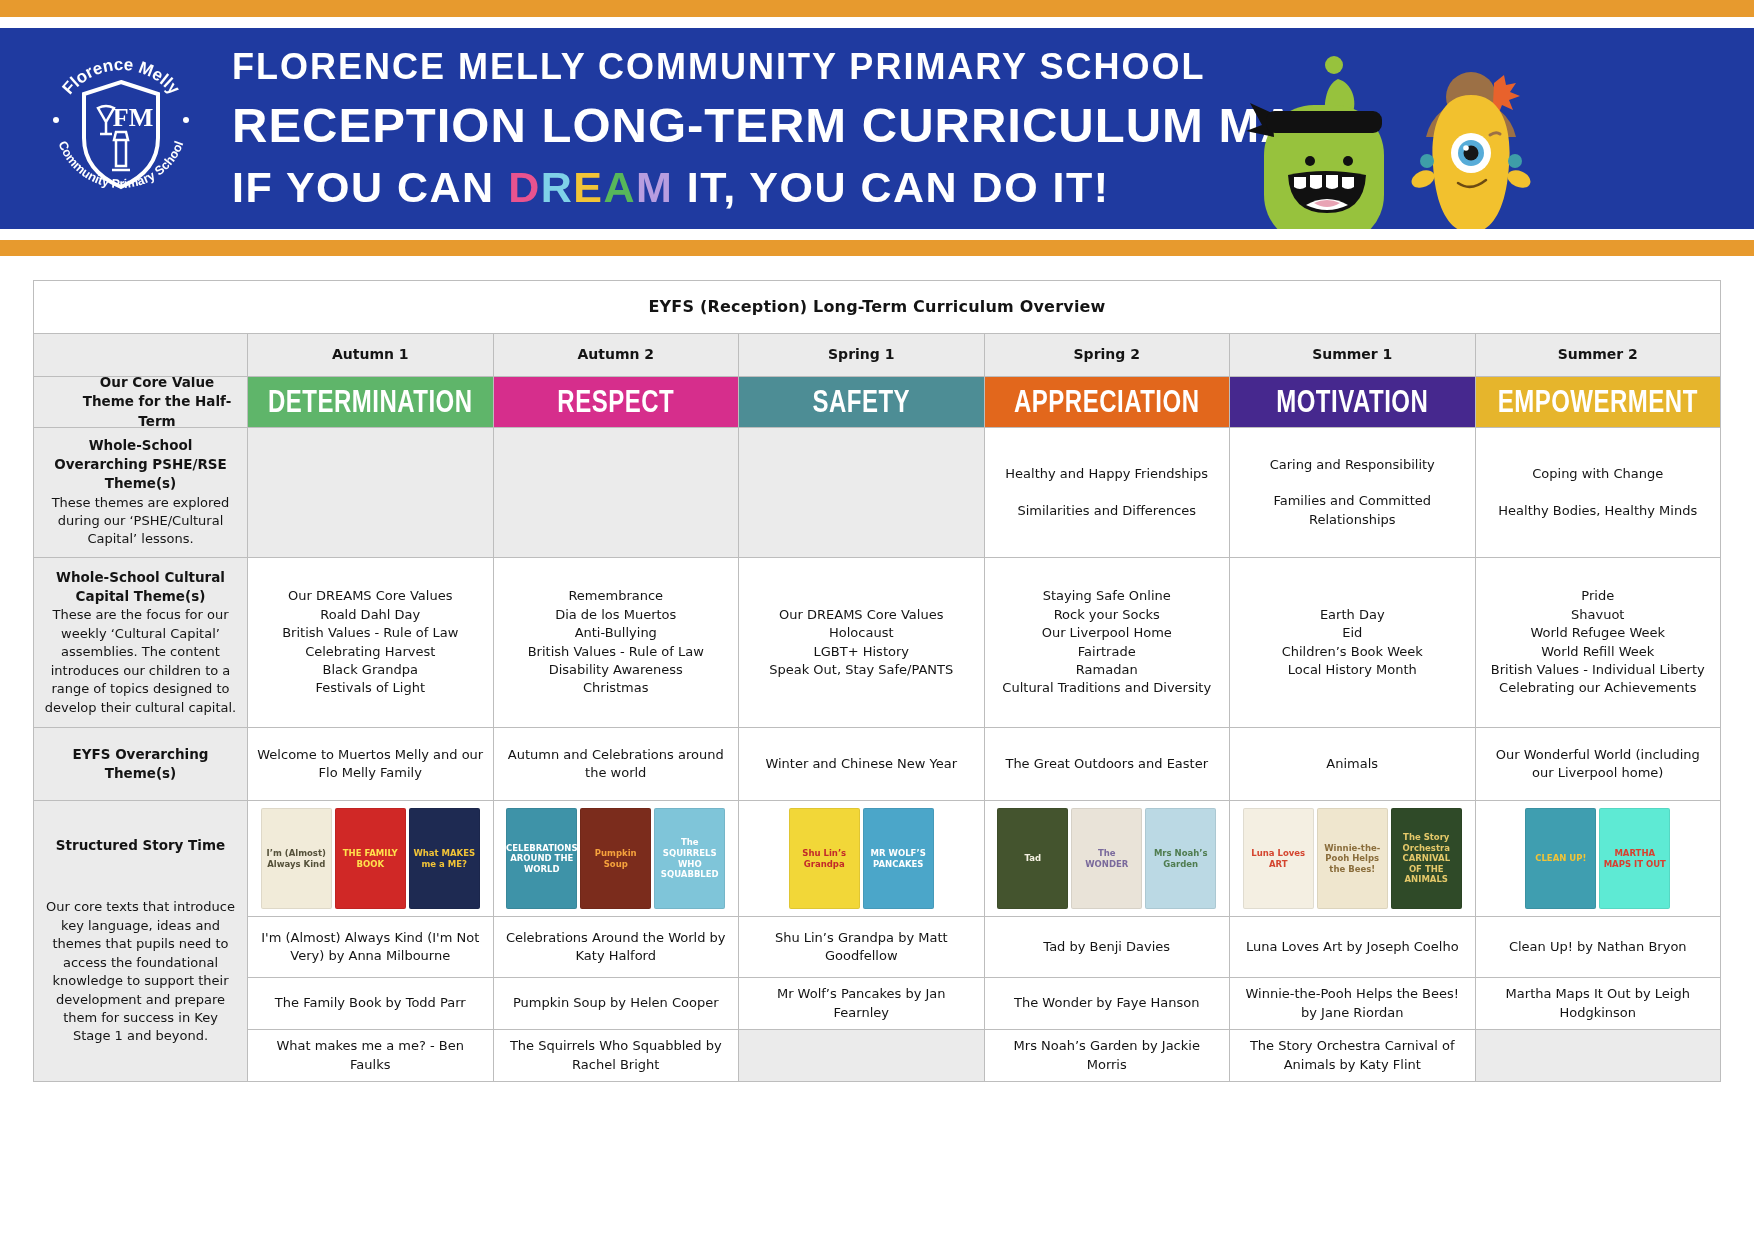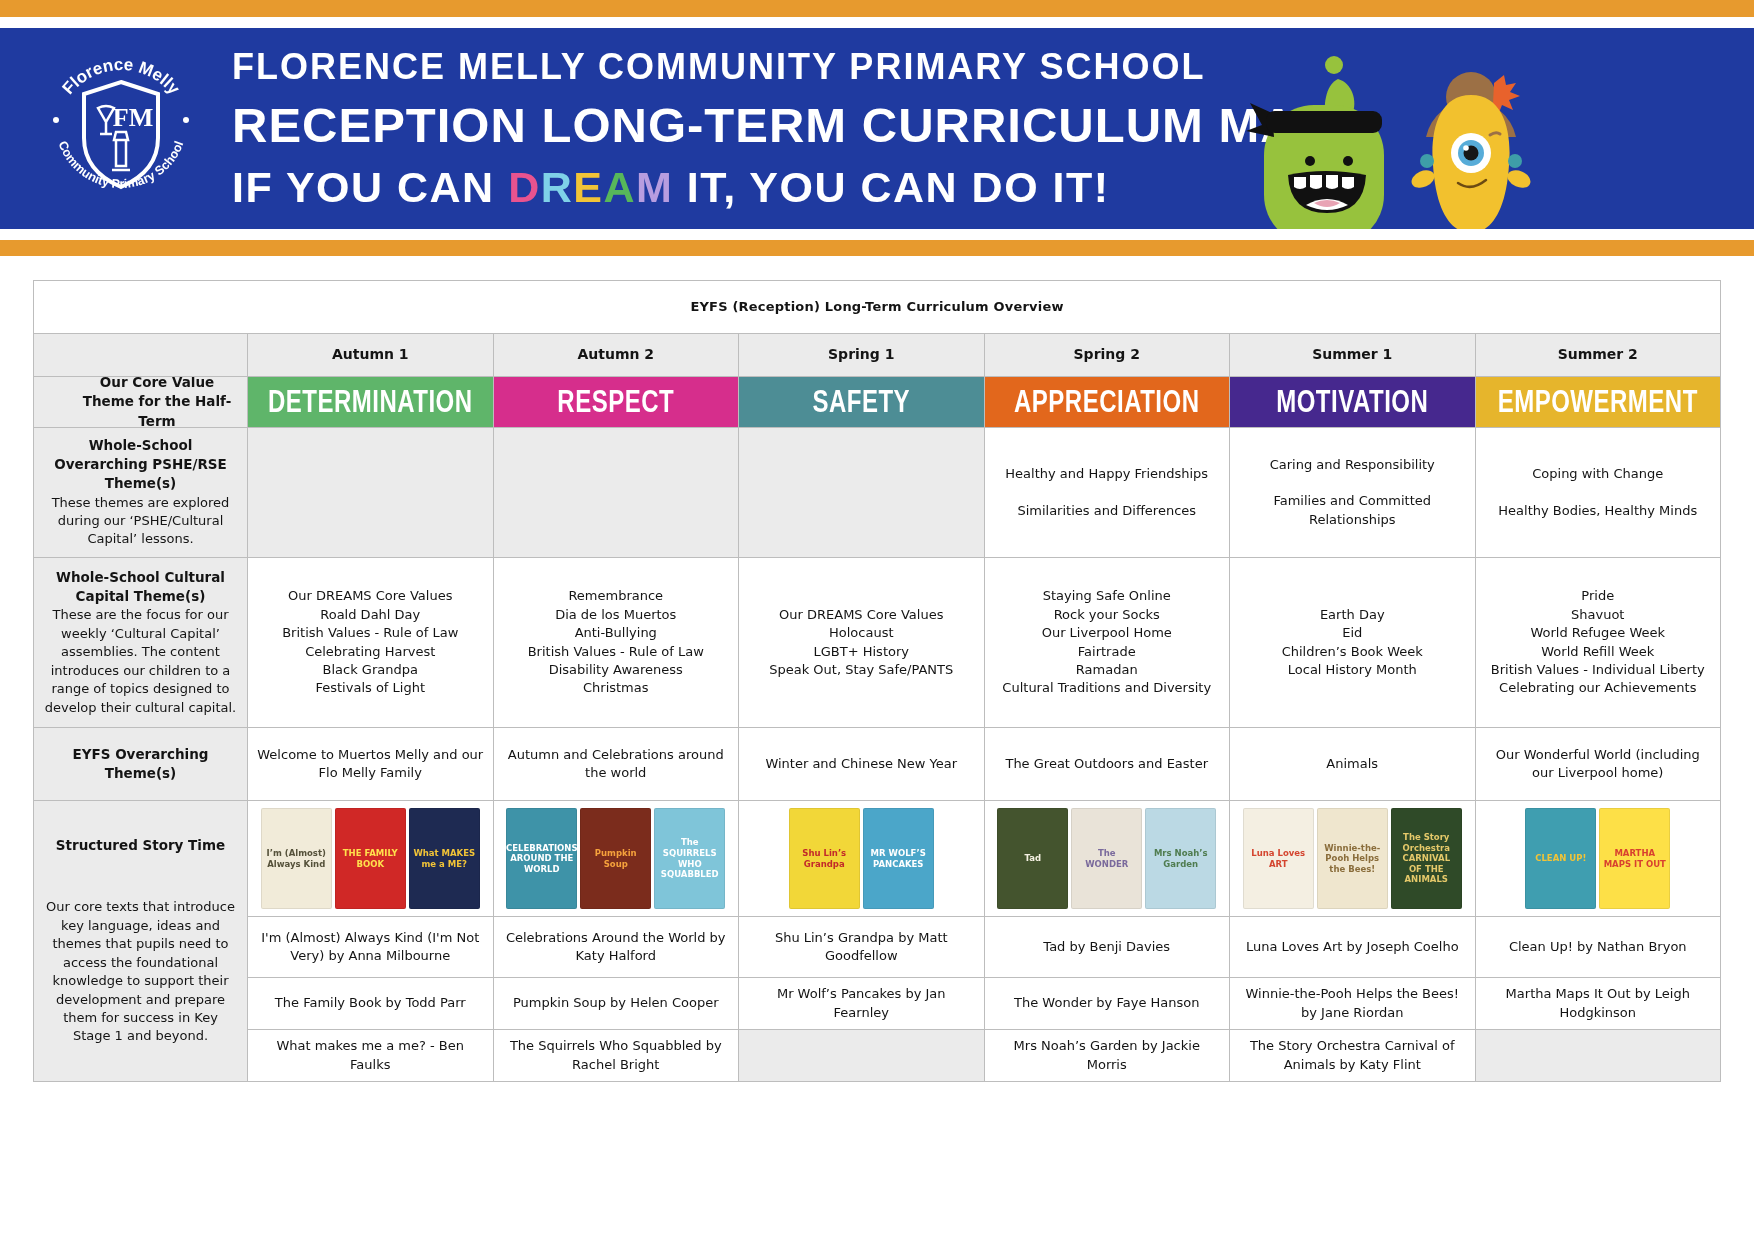--- a/index.html
+++ b/index.html
@@ -11,21 +11,21 @@
   .banner-text{margin-left:26px;color:#fff;}
   .school-name{font-family:"Liberation Sans",sans-serif;font-weight:700;font-size:36px;letter-spacing:2px;}
   .doc-title{font-family:"Liberation Sans",sans-serif;font-weight:700;font-size:49px;letter-spacing:1px;margin-top:9px;}
   .motto{font-family:"Liberation Sans",sans-serif;font-weight:700;font-size:43px;letter-spacing:1.5px;margin-top:10px;}
   .mascots{position:absolute;right:208px;bottom:-6px;display:flex;align-items:flex-end;gap:6px;}
   .divider-orange{height:16px;background:#E79A2E;}
   .table-wrap{margin:24px 33px 0 33px;border:1px solid #BDBDBD;}
   .grid{display:grid;grid-template-columns:213px repeat(6,1fr);grid-template-rows:52px 42px 50px 129px 169px 72px 115px 60px 51px 51px;gap:1px;background:#BDBDBD;}
   .cell{background:#fff;display:flex;flex-direction:column;align-items:center;justify-content:center;text-align:center;font-size:13px;color:#141414;line-height:1.42;padding:4px 9px;box-sizing:border-box;overflow:hidden;}
   .gray{background:#EBEBEB;}
-  .title-cell{font-size:13px;font-weight:700;letter-spacing:0.2px;}
+  .title-cell{font-size:16px;font-weight:700;letter-spacing:0.2px;}
   .term-cell{font-weight:700;font-size:14px;}
   .core-hdr{font-weight:700;white-space:pre-line;font-size:13.5px;padding-left:42px;}
   .hdr-title{font-weight:700;font-size:13.5px;}
   .hdr-desc{font-size:13px;}
   .value-cell{padding:8px;}
   .value-text{display:inline-block;color:#fff;font-family:"Liberation Sans",sans-serif;font-weight:700;font-size:24px;letter-spacing:0.5px;transform:scaleY(1.3);white-space:nowrap;}
   .pshe-item{margin:9px 0;}
   .covers{flex-direction:row;gap:3px;align-items:center;justify-content:center;padding:4px 2px;}
   .cover{width:71px;height:101px;flex:0 0 auto;border-radius:2px;display:flex;align-items:center;justify-content:center;text-align:center;font-size:8.5px;font-weight:700;padding:4px;box-sizing:border-box;line-height:1.25;box-shadow:0 0 0 1px rgba(0,0,0,0.08) inset;}
 </style>
@@ -241,19 +241,19 @@
         <div>Pride</div>
         <div>Shavuot</div>
         <div>World Refugee Week</div>
         <div>World Refill Week</div>
         <div>British Values - Individual Liberty</div>
         <div>Celebrating our Achievements</div>
       </div>
       <div class="cell" style="grid-area: 6 / 7;">Our Wonderful World (including our Liverpool home)</div>
       <div class="cell covers" style="grid-area: 7 / 7;">
         <div class="cover" style="background: rgb(63, 158, 176); color: rgb(242, 196, 55);">CLEAN UP!</div>
-        <div class="cover" style="background: #fde047; color: rgb(216, 64, 47);">MARTHA MAPS IT OUT</div>
+        <div class="cover" style="background: #5eead4; color: rgb(216, 64, 47);">MARTHA MAPS IT OUT</div>
       </div>
       <div class="cell" style="grid-area: 8 / 7;">Clean Up! by Nathan Bryon</div>
       <div class="cell" style="grid-area: 9 / 7;">Martha Maps It Out by Leigh Hodgkinson</div>
       <div class="cell gray" style="grid-area: 10 / 7;"></div>
     </div>
 </div>
 
 </body></html>

